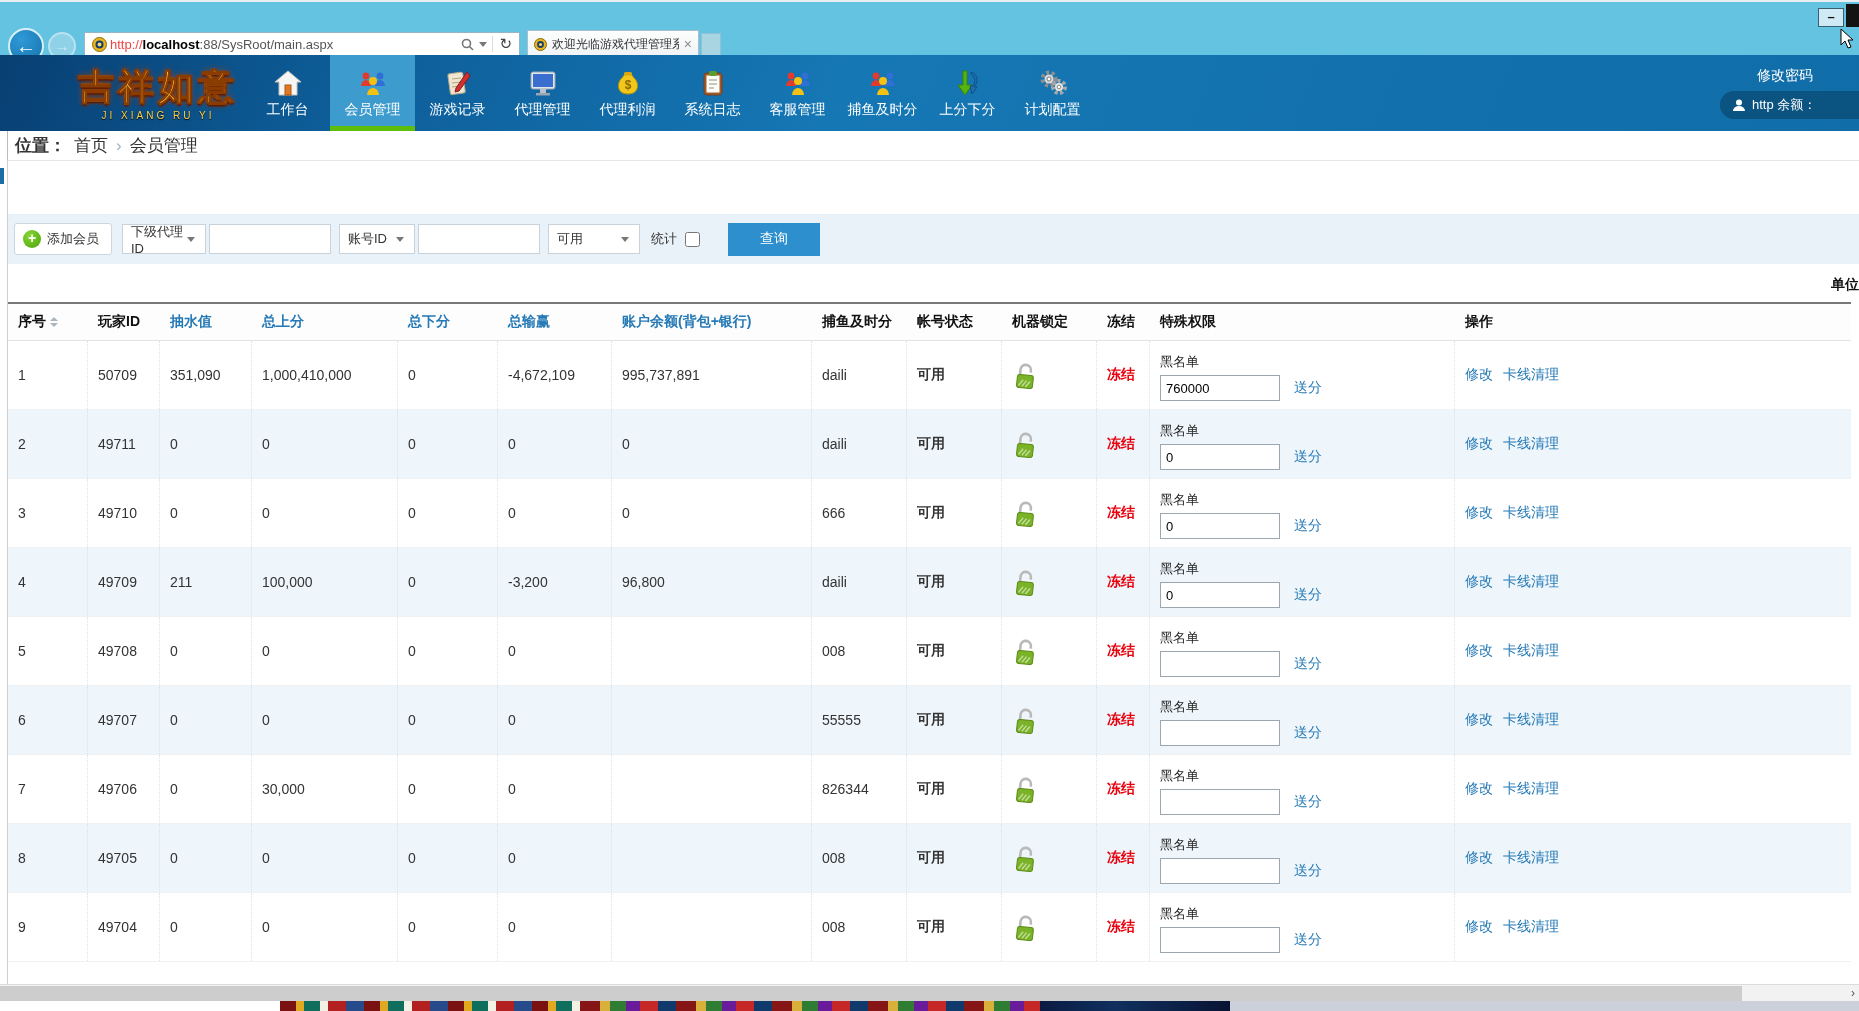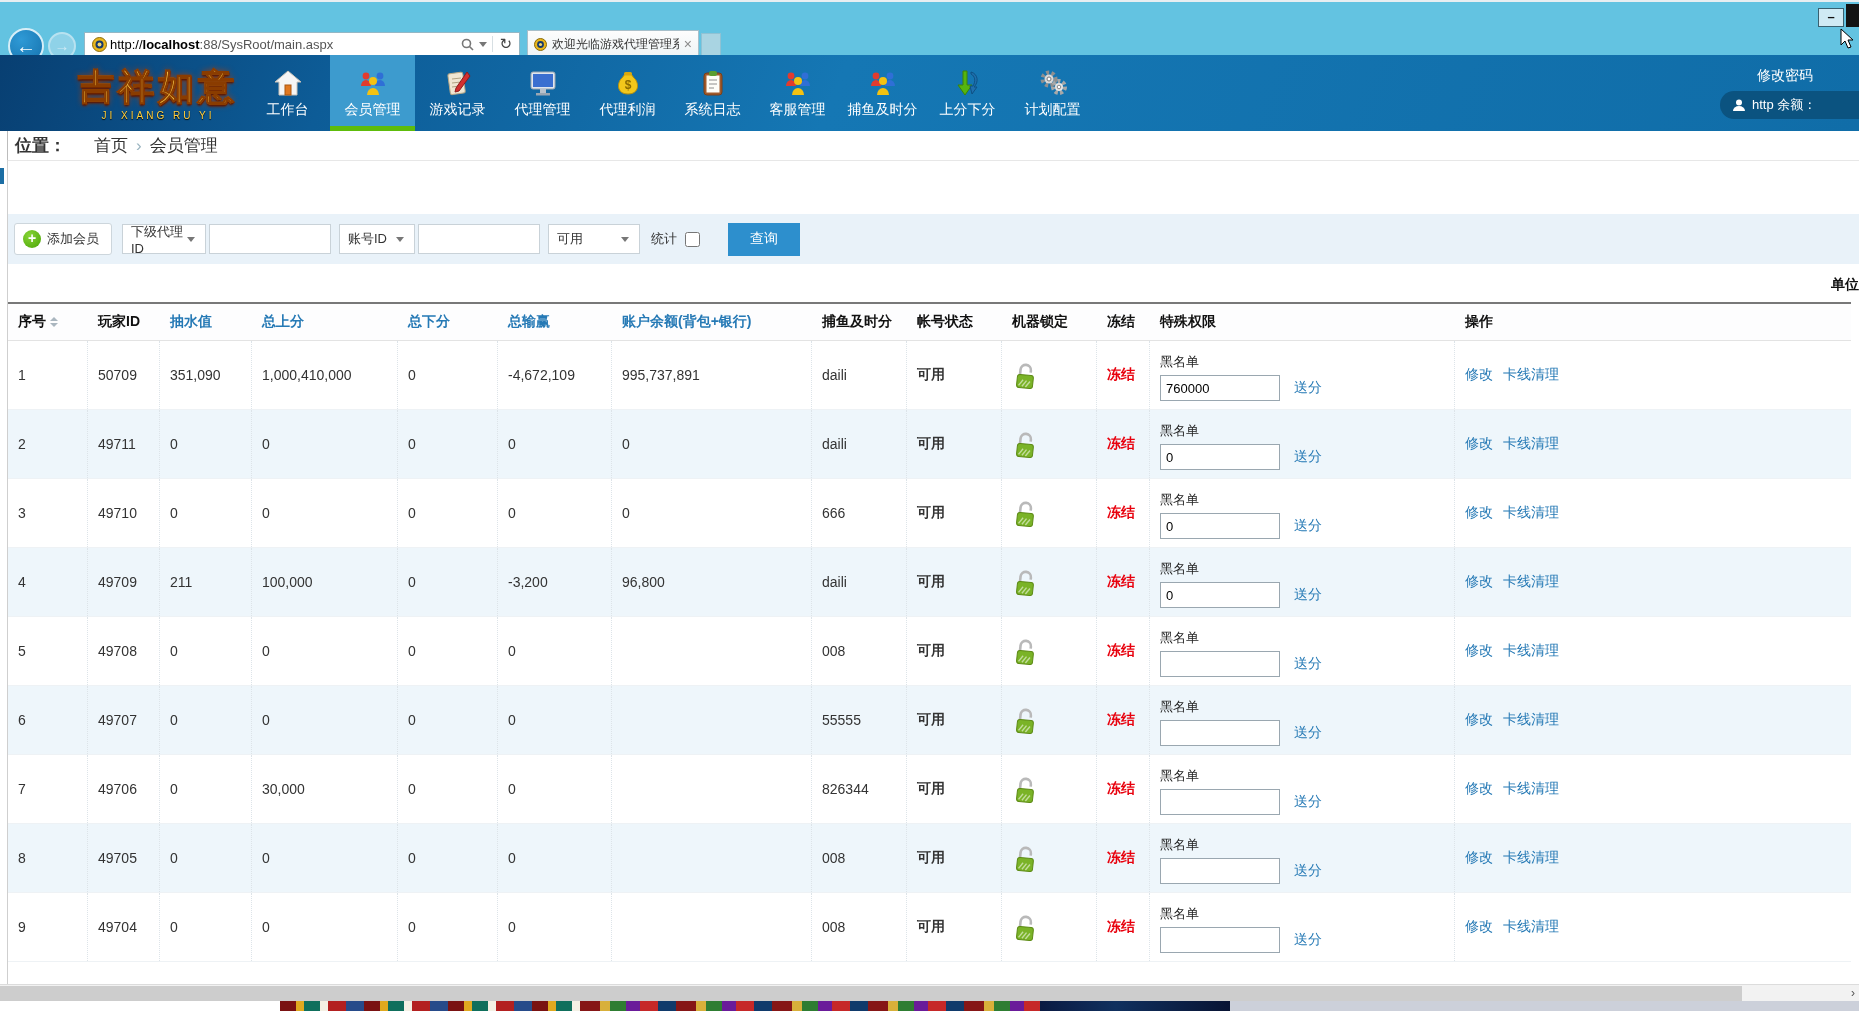--- a/index.html
+++ b/index.html
@@ -47,38 +47,38 @@
   .hdr-right-link{position:absolute;right:46px;top:12px;color:#fff;font-size:14px;cursor:pointer;}
   .user-badge{position:absolute;left:1720px;top:36px;width:160px;height:28px;background:#0b5380;
     border-radius:14px 0 0 14px;display:flex;align-items:center;color:#fff;font-size:13px;padding-left:12px;white-space:nowrap;}
   .user-badge svg{margin-right:6px;}
 
   
   .breadcrumb{position:absolute;left:7px;top:131px;width:1852px;height:30px;background:#fff;
     border-left:1px solid #bcbcbc;border-bottom:1px solid #e7e7e7;display:flex;align-items:center;
     padding-left:7px;font-size:17px;color:#333;}
   .breadcrumb .b-label{font-weight:bold;margin-right:8px;}
-  .breadcrumb a{color:#333;text-decoration:none;cursor:pointer;margin-left:20px;}
+  .breadcrumb a{color:#333;text-decoration:none;cursor:pointer;}
   .breadcrumb .b-sep{color:#9ab4c0;margin:0 8px;}
   .left-accent{position:absolute;left:0;top:168px;width:4px;height:16px;background:#1c6ea4;}
 
   
   .content-frame{position:absolute;left:7px;top:161px;width:1852px;height:823px;border-left:1px solid #cfcfcf;background:#fff;}
   .filter{position:absolute;left:8px;top:214px;width:1851px;height:50px;background:#e9f2f9;
     display:flex;align-items:center;padding-left:6px;}
   .btn-add{height:32px;background:#fff;border:1px solid #cdd6dc;border-radius:3px;display:flex;align-items:center;
     padding:0 12px 0 8px;font-size:13px;color:#333;cursor:pointer;margin-right:10px;}
   .plus-ic{width:18px;height:18px;border-radius:50%;background:radial-gradient(circle at 35% 30%,#86d435,#4ba406);
     color:#fff;font-size:14px;font-weight:bold;text-align:center;line-height:17px;margin-right:6px;}
   .f-select{height:30px;background:#fff;border:1px solid #c9d2d8;display:flex;align-items:center;
     justify-content:space-between;font-size:13px;color:#333;padding:0 8px;cursor:pointer;margin-right:3px;}
   .f-input{height:30px;width:122px;background:#fff;border:1px solid #c9d2d8;margin-right:6px;font-size:13px;padding:0 6px;}
   .f-label{font-size:13px;color:#333;margin:0 4px 0 8px;}
   .f-check{width:15px;height:15px;margin-right:16px;}
-  .btn-query{width:72px;height:33px;background:#2d8fcd;color:#fff;border:none;font-size:14px;cursor:pointer;margin-left:12px;}
+  .btn-query{width:92px;height:33px;background:#2d8fcd;color:#fff;border:none;font-size:14px;cursor:pointer;margin-left:12px;}
 
   .unit-row{position:absolute;left:8px;top:276px;width:1851px;height:22px;font-size:14px;font-weight:bold;color:#111;
     text-align:right;overflow:hidden;padding-right:0;}
   .unit-row span{position:relative;left:14px;}
 
   
   .tbl{position:absolute;left:8px;top:302px;width:1843px;}
   .trow{display:grid;grid-template-columns:80px 72px 92px 146px 100px 114px 200px 95px 95px 95px 53px 305px 1fr;}
   .thead{border-top:2px solid #787878;border-bottom:1px solid #e3e3e3;background:#fdfdfe;height:39px;}
   .thead .cell{display:flex;align-items:center;padding-left:10px;font-size:14px;font-weight:600;color:#111;text-align:center;}
@@ -125,21 +125,21 @@
     <div class="backbtn">←</div>
     <div class="fwdbtn">→</div>
     <div class="urlbar">
       <span class="u-ic">
         <svg width="15" height="15">
             <circle cx="7.5" cy="7.5" r="7" fill="#e9b71c" stroke="#8a6a08"></circle>
             <circle cx="7.5" cy="7.5" r="4" fill="#163a6e"></circle>
             <circle cx="7.5" cy="7.5" r="2" fill="#f3d96d"></circle>
           </svg>
       </span>
-      <span class="addr"><span style="color:#000000;">http://</span><span class="host">localhost</span><span style="color:#555;">:88/SysRoot/main.aspx</span></span>
+      <span class="addr"><span style="color:#ef4444;">http://</span><span class="host">localhost</span><span style="color:#555;">:88/SysRoot/main.aspx</span></span>
       <span class="u-ic">
         <svg width="13" height="13">
             <circle cx="5.5" cy="5.5" r="4" fill="none" stroke="#777" stroke-width="1.6"></circle>
             <line x1="8.5" y1="8.5" x2="12" y2="12" stroke="#777" stroke-width="1.6"></line>
           </svg>
       </span>
       <span class="caret-down"></span>
       <span class="sep"></span>
       <span class="u-ic" style="font-size:15px;color:#444;">↻</span>
     </div>

